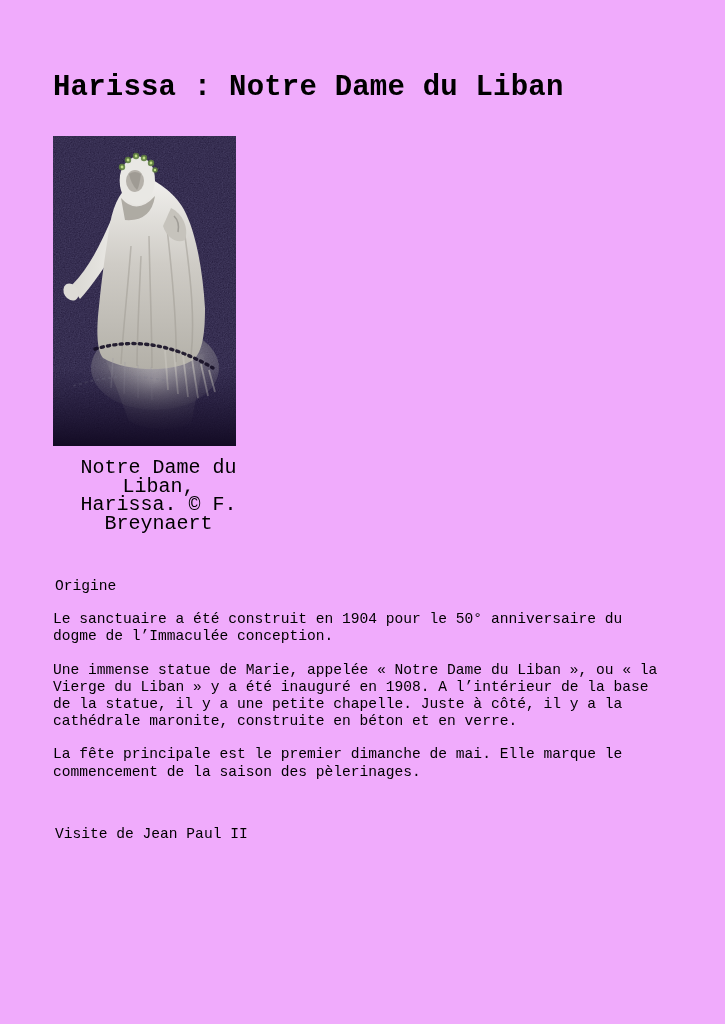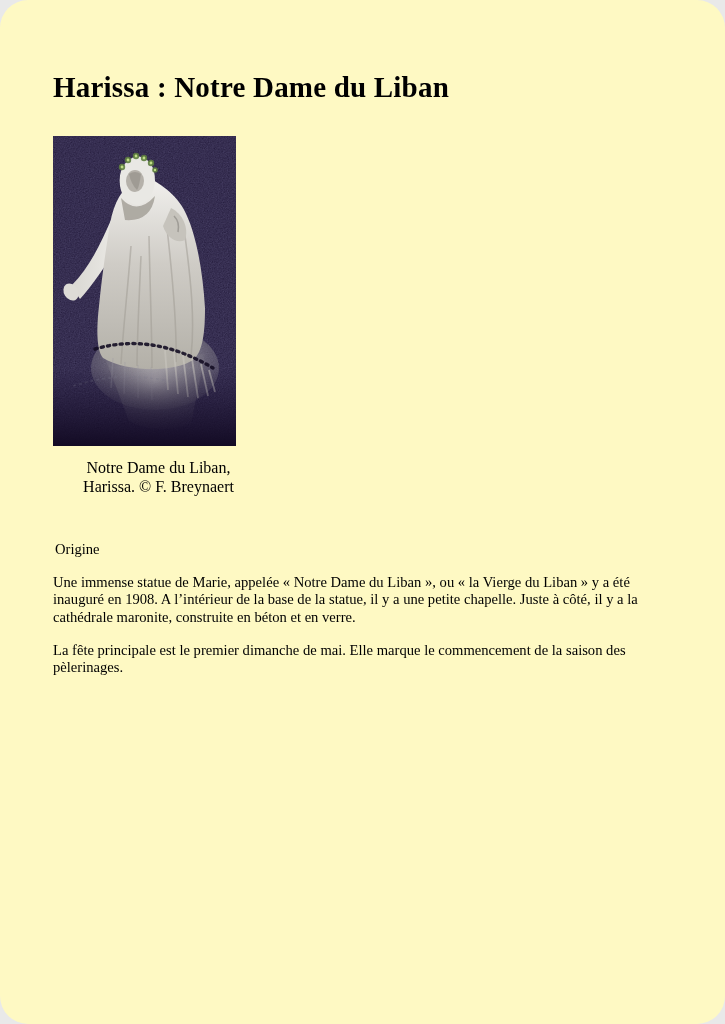--- a/index.html
+++ b/index.html
@@ -1,25 +1,24 @@
 <!DOCTYPE html>
 <html><head>
 <meta charset="utf-8">
 <style>
   html, body { margin: 0; padding: 0; background: #e9e9e9; }
   .page {
     position: relative;
     width: 725px;
     height: 1024px;
     margin: 0 auto;
-    background: #fef9c3;
-    font-family: Liberation Serif, serif;
+    background: #f0abfc;
+    font-family: Liberation Mono, monospace;
     color: #000000;
     overflow: hidden;
-    border-radius: 28px;
   }
   .content {
     padding: 0 51px 0 53px;
   }
   .doc-title {
     margin: 0;
     padding-top: 70px;
     font-size: 29px;
     line-height: 35px;
     font-weight: bold;
@@ -33,21 +32,21 @@
     margin-top: 31px;
     width: 183px;
     height: 310px;
     display: block;
   }
   .photo-caption {
     margin-top: 13px;
     margin-left: 13px;
     width: 185px;
     text-align: center;
-    font-size: 16px;
+    font-size: 20px;
     line-height: 18.5px;
   }
   .body-text, .section-heading {
     font-size: 14.6px;
     line-height: 17.2px;
   }
   .intro-paragraph { margin: 45px 0 0 0; }
   .section-heading {
     margin: 45px 0 0 2px;
     font-weight: normal;
@@ -165,19 +164,21 @@
       </svg>
 
       <figcaption class="photo-caption">
         <div>Notre Dame du Liban,</div>
         <div>Harissa. © F. Breynaert</div>
       </figcaption>
     </figure>
 
 
     <h2 class="section-heading">Origine</h2>
+    <p class="body-text body-paragraph">Le sanctuaire a été construit en 1904 pour le 50° anniversaire du dogme de l’Immaculée conception.</p>
     <p class="body-text body-paragraph">Une immense statue de Marie, appelée « Notre Dame du Liban », ou « la Vierge du Liban » y a été inauguré en 1908. A l’intérieur de la base de la statue, il y a une petite chapelle. Juste à côté, il y a la cathédrale maronite, construite en béton et en verre.</p>
 
     <p class="body-text body-paragraph">La fête principale est le premier dimanche de mai. Elle marque le commencement de la saison des pèlerinages.</p>
 
+    <h2 class="section-heading">Visite de Jean Paul II</h2>
 
   </div>
 </div>
 
 </body></html>

